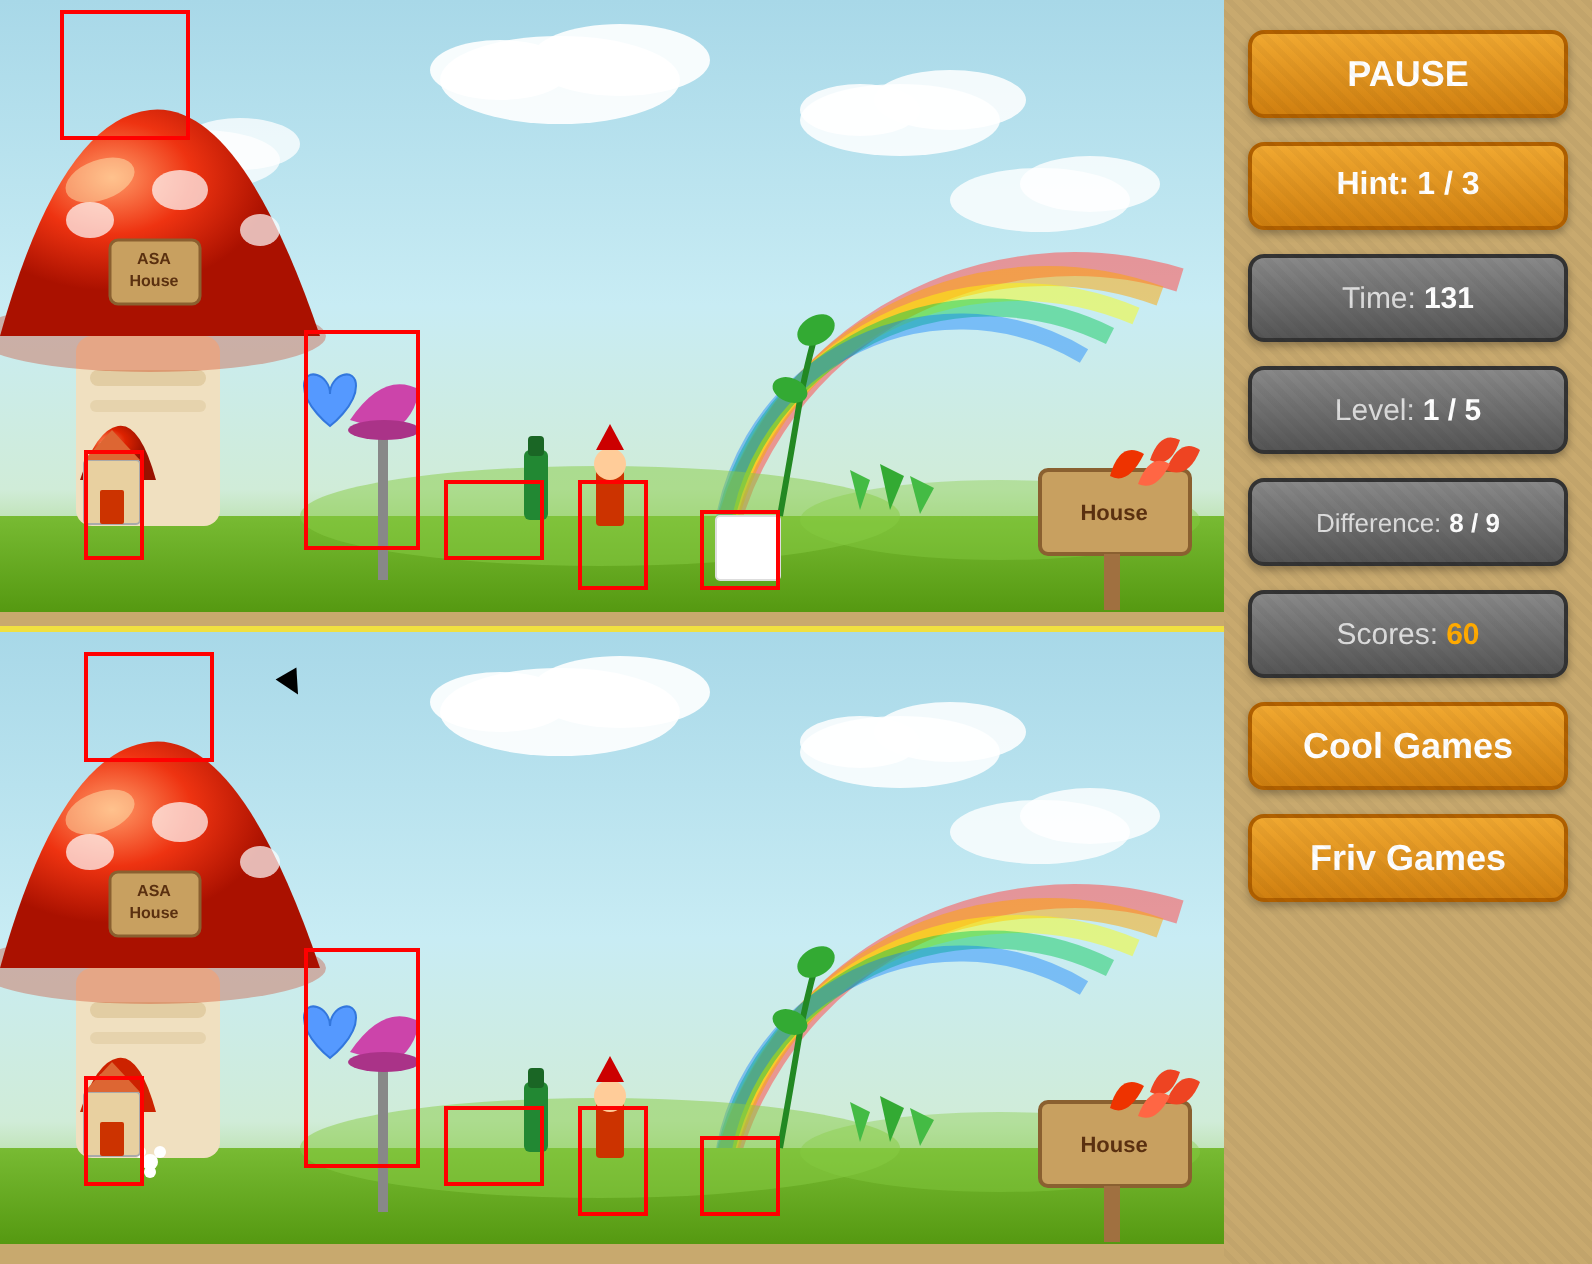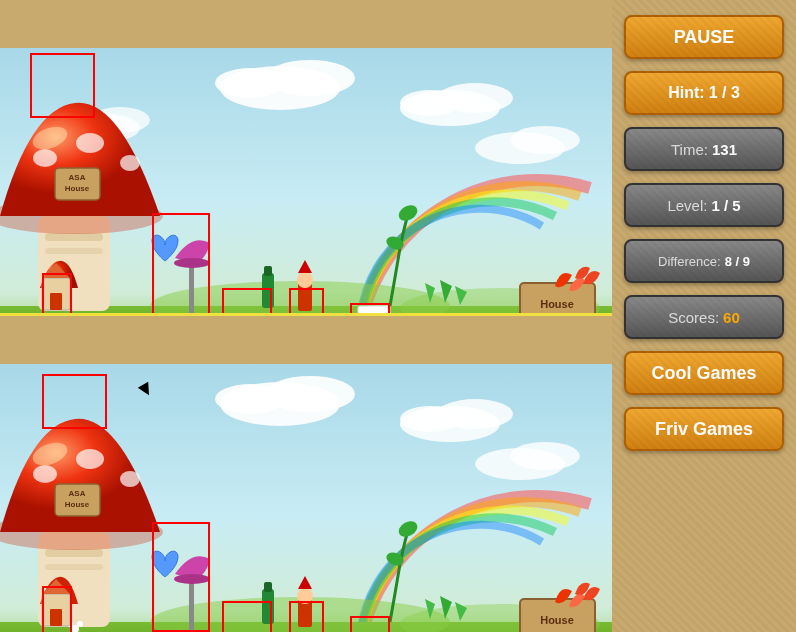--- a/index.html
+++ b/index.html
@@ -21,21 +21,20 @@
       position: relative;
     }
 
     
     .game-panel {
       width: 612px;
       height: 389px;
       position: relative;
       overflow: hidden;
       border-bottom: 3px solid #f0e040;
-      margin-top: 48px;
     }
 
     
     .diff-box {
       position: absolute;
       border: 2px solid red;
       background: transparent;
       z-index: 10;
     }
 

